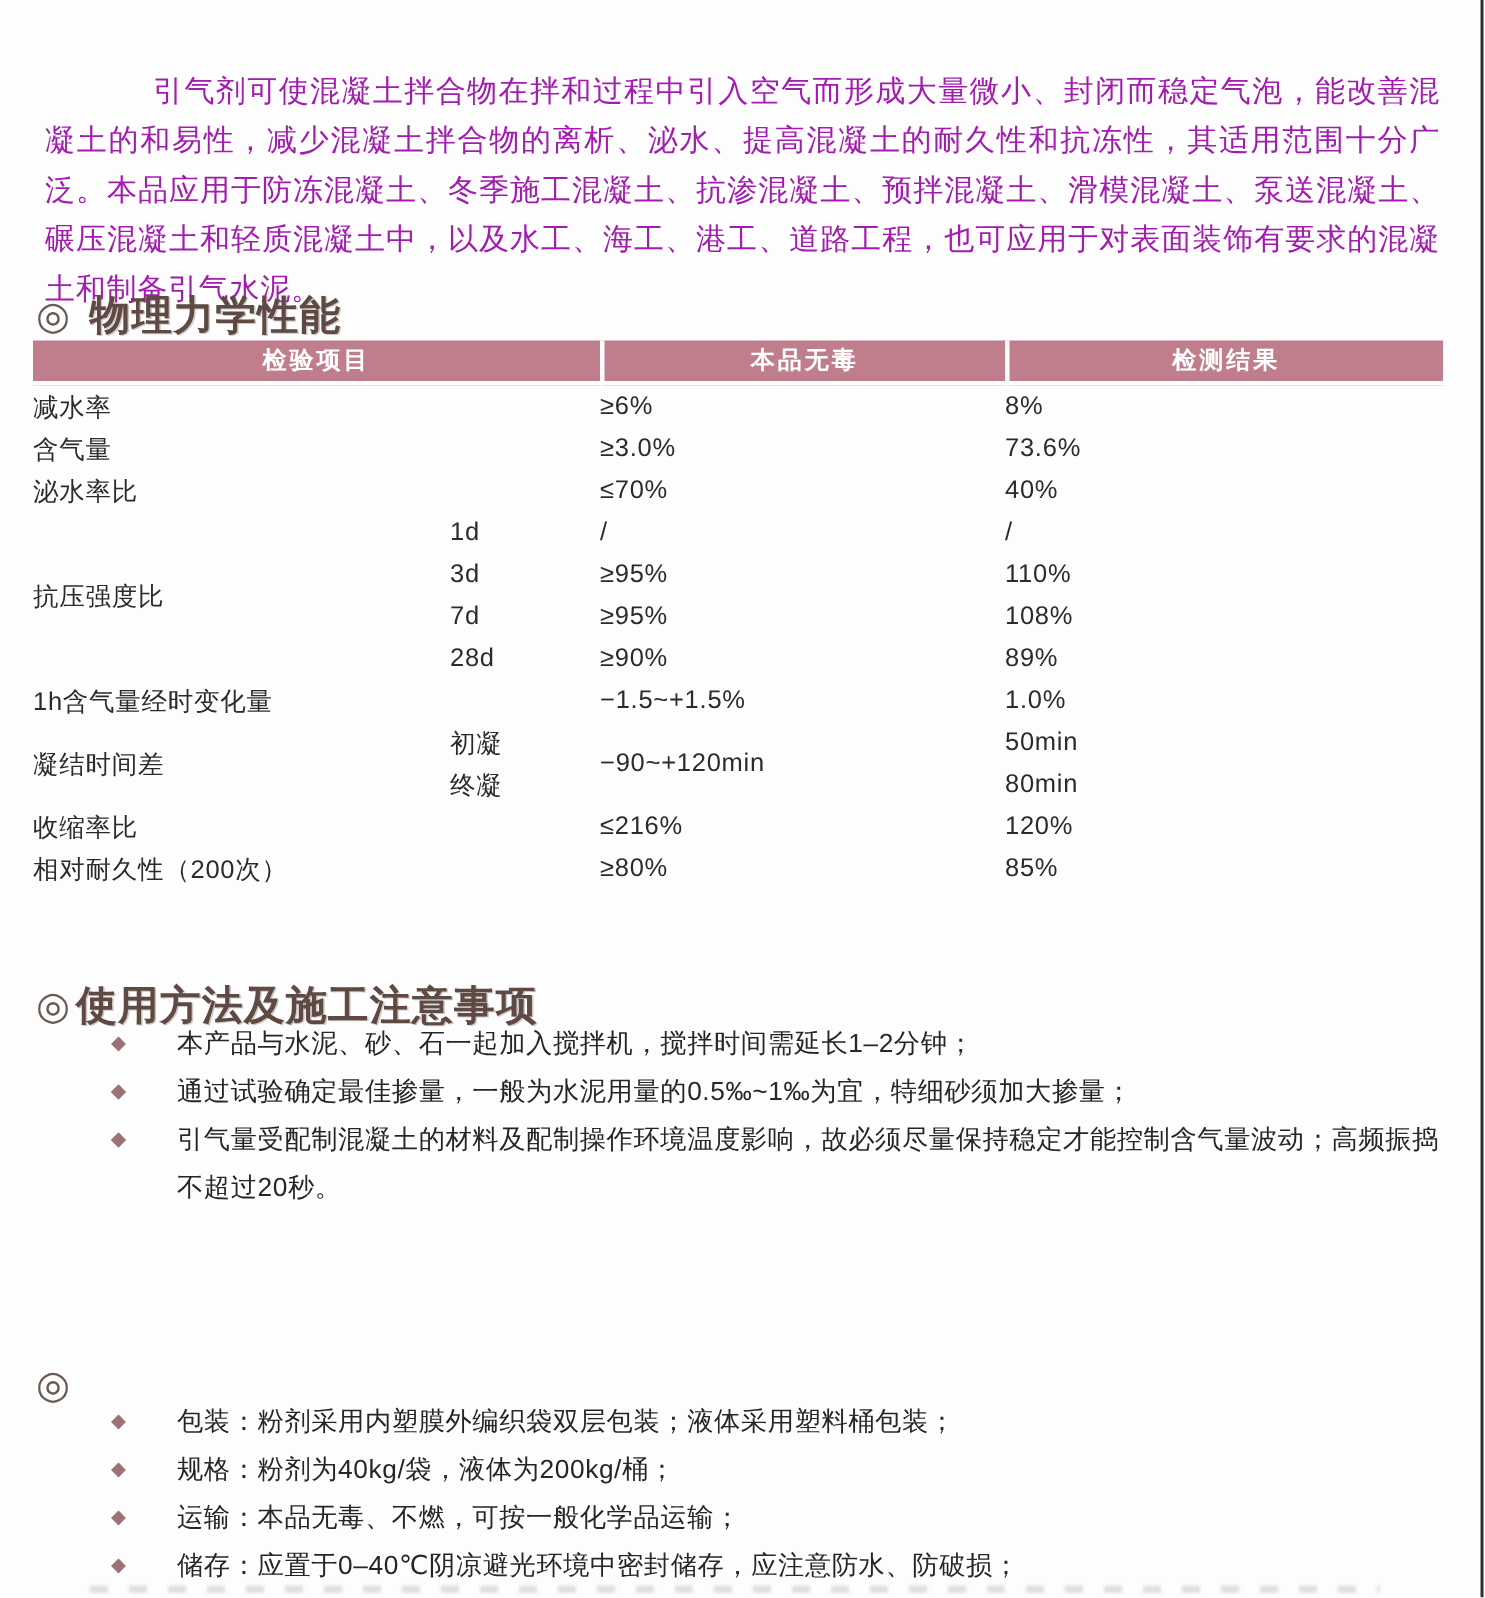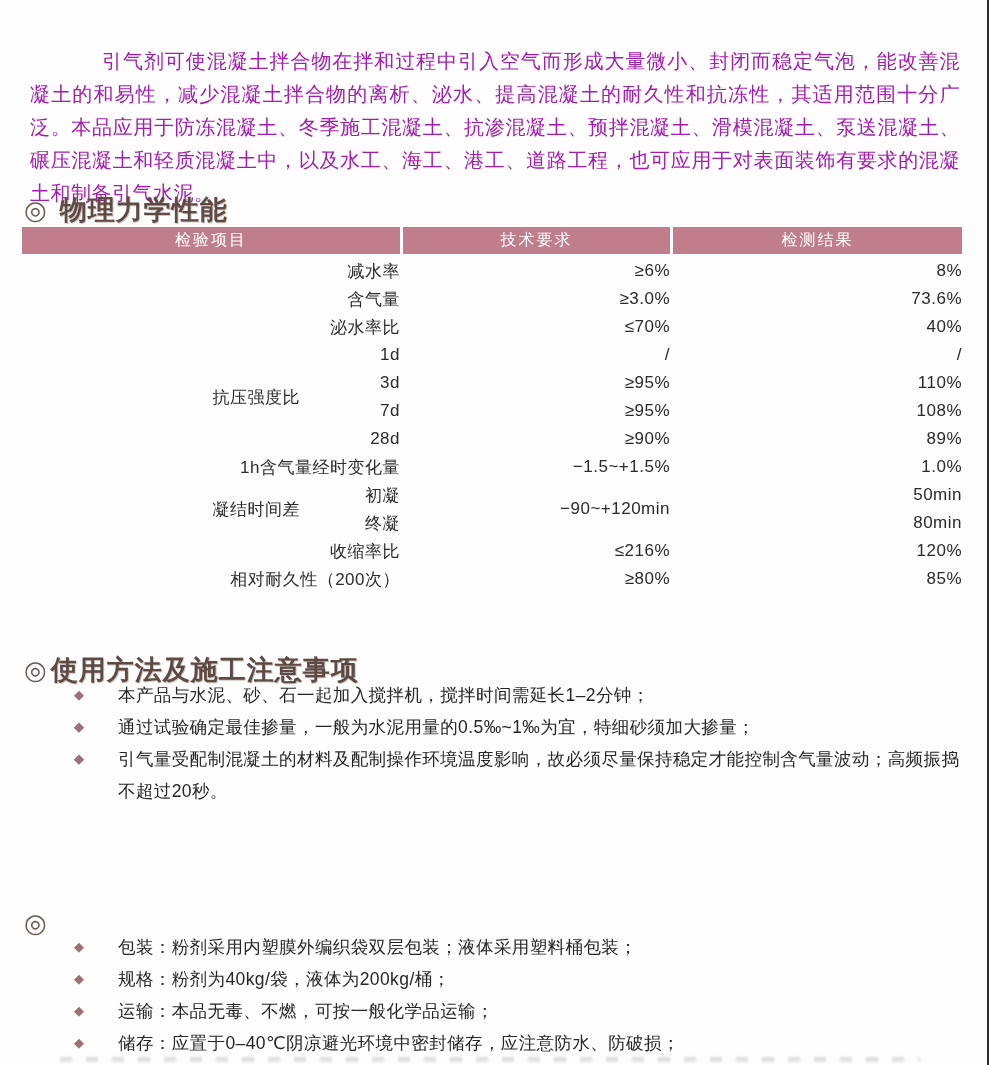--- a/index.html
+++ b/index.html
@@ -42,27 +42,27 @@
   #heading-packaging{top:888px;}
 
   
   .spec-table{
     position:absolute;left:22px;top:227px;width:940px;
     border-collapse:separate;border-spacing:0;
     table-layout:fixed;
   }
   .spec-table th{
     background:#c07e8d;color:#ffffff;
-    font-size:16px;font-weight:normal;
+    font-size:16px;font-weight:bold;
     height:25px;letter-spacing:2px;
     border-bottom:3px solid #fdfdfd;
   }
   .spec-table th.sep{border-left:3px solid #fdfdfd;}
   .spec-table td{
-    height:28px;text-align:right;vertical-align:middle;
+    height:28px;text-align:left;vertical-align:middle;
     font-size:17px;color:#2b2b2b;letter-spacing:.5px;
     padding:0;
   }
 
   
   .bullet-list{
     position:absolute;left:0;margin:0;padding:0;list-style:none;width:960px;
   }
   #usage-list{top:679px;}
   #packaging-list{top:931px;}
@@ -105,21 +105,21 @@
   <table class="spec-table">
     <colgroup>
       <col style="width:278px">
         <col style="width:100px">
         <col style="width:270px">
         <col style="width:292px">
     </colgroup>
     <thead>
       <tr>
         <th colspan="2">检验项目</th>
-        <th class="sep">技术要求</th>
+        <th class="sep">本品无毒</th>
         <th class="sep">检测结果</th>
       </tr>
     </thead>
     <tbody>
       <tr>
         <td colspan="2">减水率</td>
         <td>≥6%</td>
         <td>8%</td>
       </tr>
       <tr>

